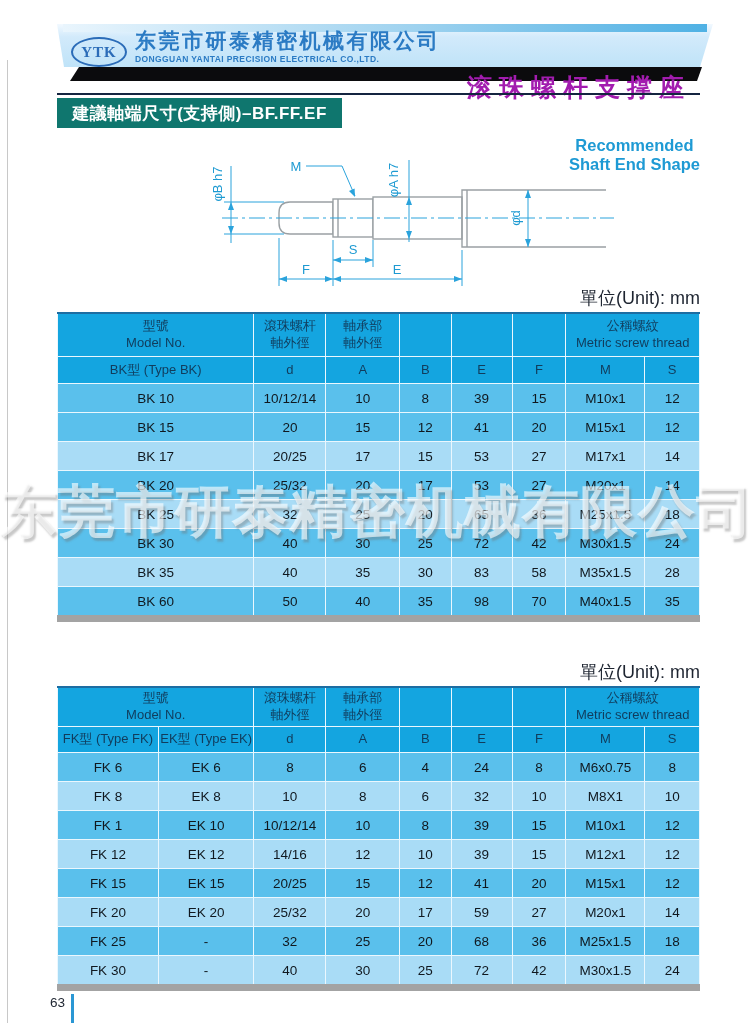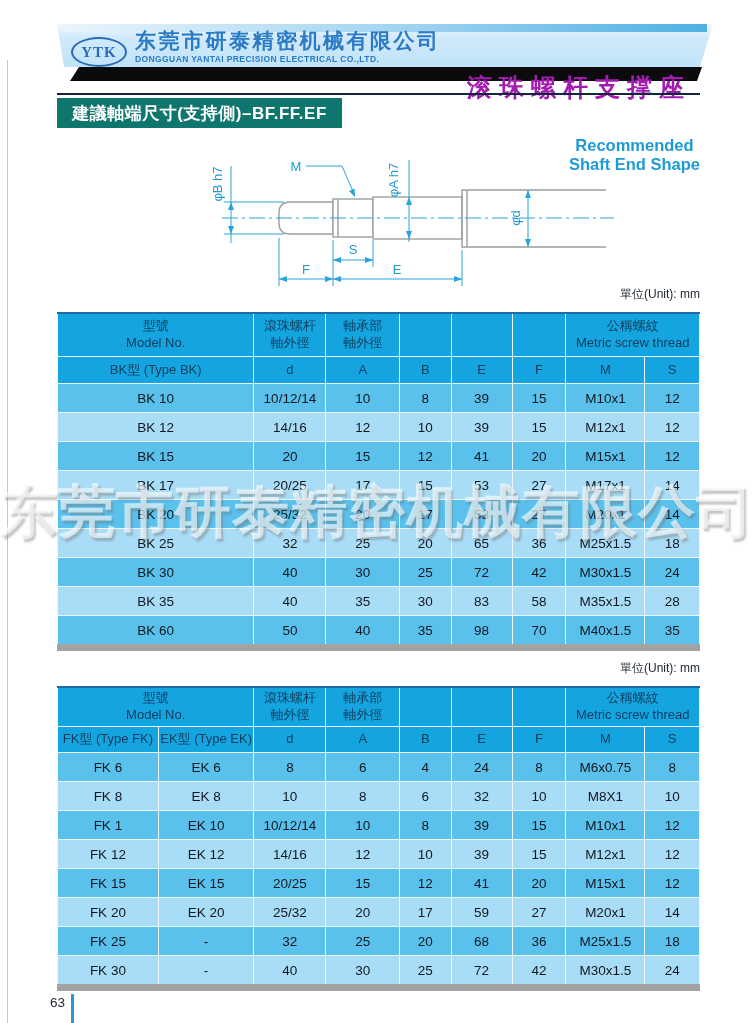--- a/index.html
+++ b/index.html
@@ -35,21 +35,21 @@
   .sec-en{position:absolute;left:342px;top:98px;width:354px;height:26px;background:#ffffff;
       border:2px solid #1e9ad4;color:#1e9ad4;font-size:16px;font-weight:bold;
       display:flex;align-items:center;justify-content:center;white-space:nowrap;}
   .note{position:absolute;right:54px;top:136px;text-align:center;color:#1e9ad4;
       font-size:16.5px;font-weight:bold;line-height:19px;}
 
   
   .drawing{position:absolute;left:0;top:140px;width:754px;height:165px;}
 
   
-  .unit{position:absolute;right:54px;color:#1d2430;font-size:12px;}
+  .unit{position:absolute;right:54px;color:#1d2430;font-size:18px;}
   .unit1{top:286px;} .unit2{top:660px;}
 
   
   .tbl{position:absolute;left:57px;width:643px;border-collapse:collapse;table-layout:fixed;
       border-top:2px solid #1d6da2;border-bottom:7px solid #a3a3a3;border-left:1px solid #2e86ba;}
   .tbl1{top:312px;} .tbl2{top:686px;}
   .tbl th,.tbl td{border:1px solid #eaf7fe;text-align:center;vertical-align:middle;
       padding:0;font-weight:normal;overflow:hidden;}
   .tbl thead th{background:#14a5e0;color:#113c5c;font-size:13px;line-height:1.3;}
   .tbl .hr1-1{height:42px;} .tbl .hr2-1{height:26px;}
@@ -210,30 +210,20 @@
         <tr class="row-odd">
           <td>BK 10</td>
           <td>10/12/14</td>
           <td>10</td>
           <td>8</td>
           <td>39</td>
           <td>15</td>
           <td>M10x1</td>
           <td>12</td>
         </tr>
-        <tr class="row-even">
-          <td>BK 12</td>
-          <td>14/16</td>
-          <td>12</td>
-          <td>10</td>
-          <td>39</td>
-          <td>15</td>
-          <td>M12x1</td>
-          <td>12</td>
-        </tr>
         <tr class="row-odd">
           <td>BK 15</td>
           <td>20</td>
           <td>15</td>
           <td>12</td>
           <td>41</td>
           <td>20</td>
           <td>M15x1</td>
           <td>12</td>
         </tr>

